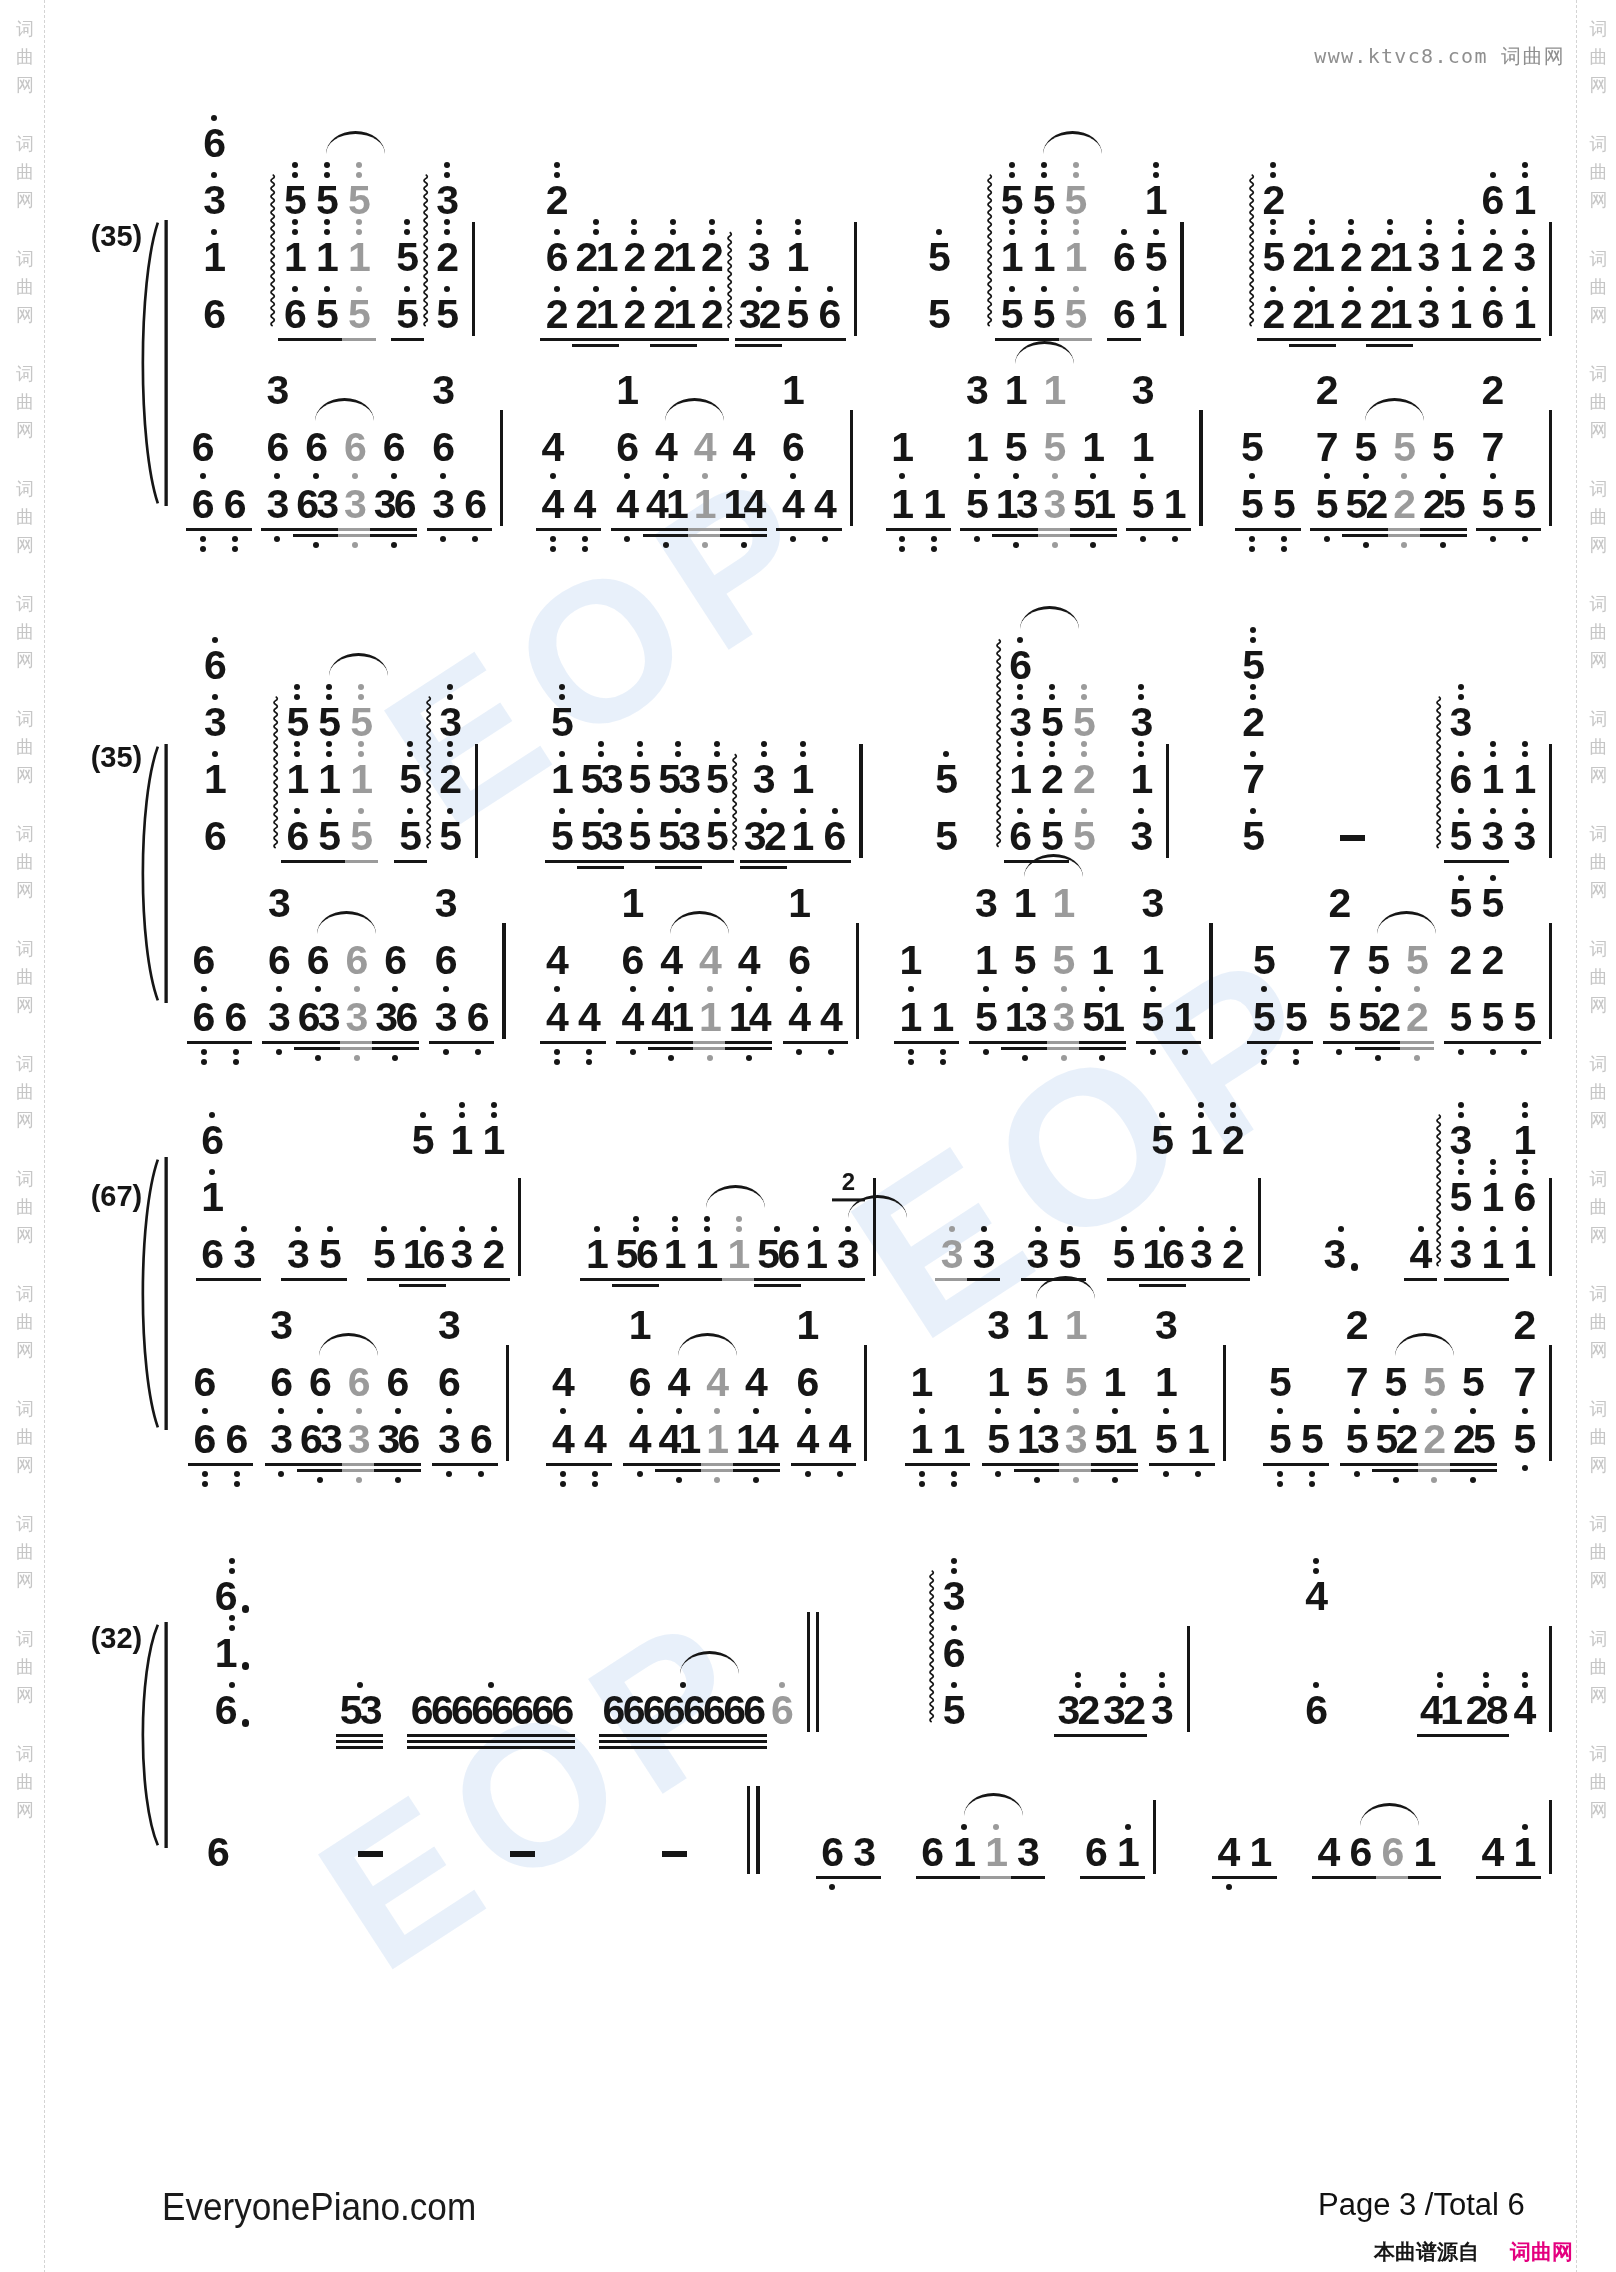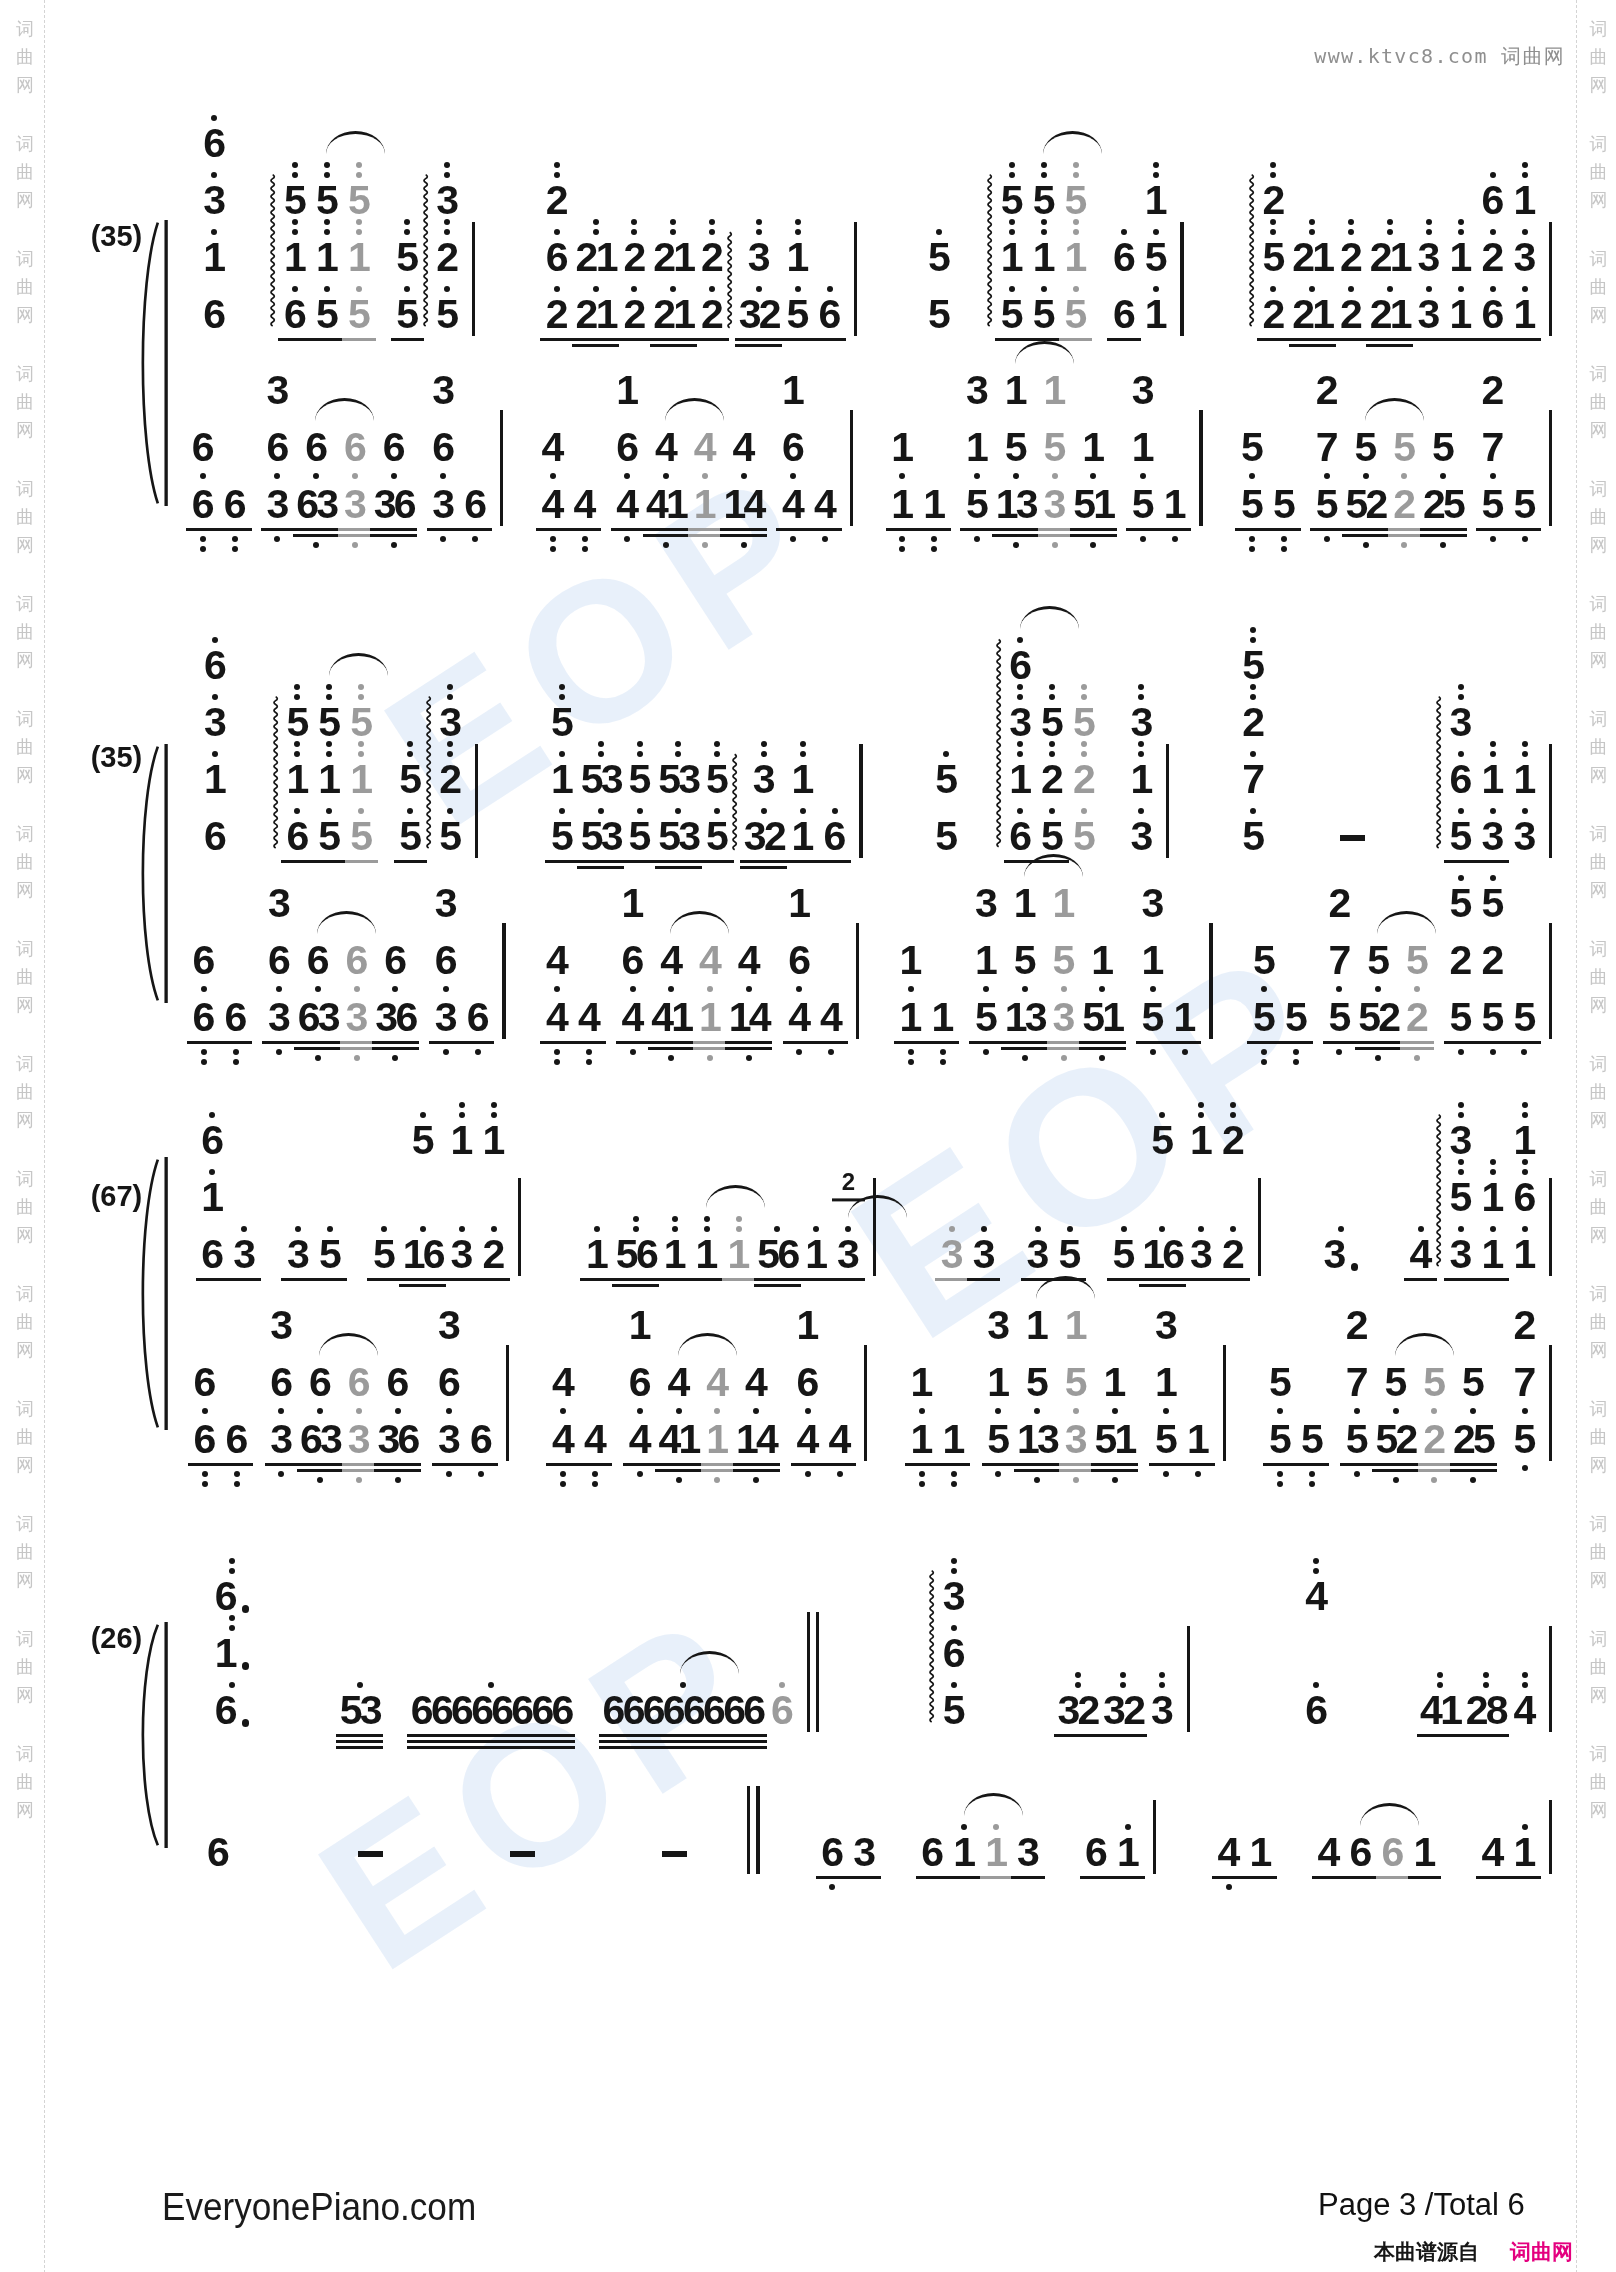--- a/index.html
+++ b/index.html
@@ -3698,21 +3698,21 @@
               <span class="num">5</span>
               <div class="db" style="top: calc(100% + 4px);">
                 <span class="dot"></span>
               </div>
             </div>
           </div>
           <div class="bar" style="height: 116px;"></div>
         </div>
       </div>
       <div class="sys" style="top: 1561px; height: 328px;">
-        <div class="syslabel" style="top: 61px;">(26)</div>
+        <div class="syslabel" style="top: 61px;">(32)</div>
         <div class="bracewrap" style="top: 61px;"><svg width="35" height="226" viewBox="0 0 52 340">
             <path d="M34 4 C 4 74.8, 4 265.2, 34 336" fill="none" stroke="#161616" stroke-width="4"></path>
             <rect x="44" y="0" width="5" height="340" fill="#161616"></rect>
           </svg></div>
         <div class="staff" style="top: 0px; width: 1383px;">
           <div class="sp" style="flex-grow: 0.2;"></div>
           <div class="col">
             <div class="cell">
               <span class="num">6</span>
               <span class="augdot"></span>

